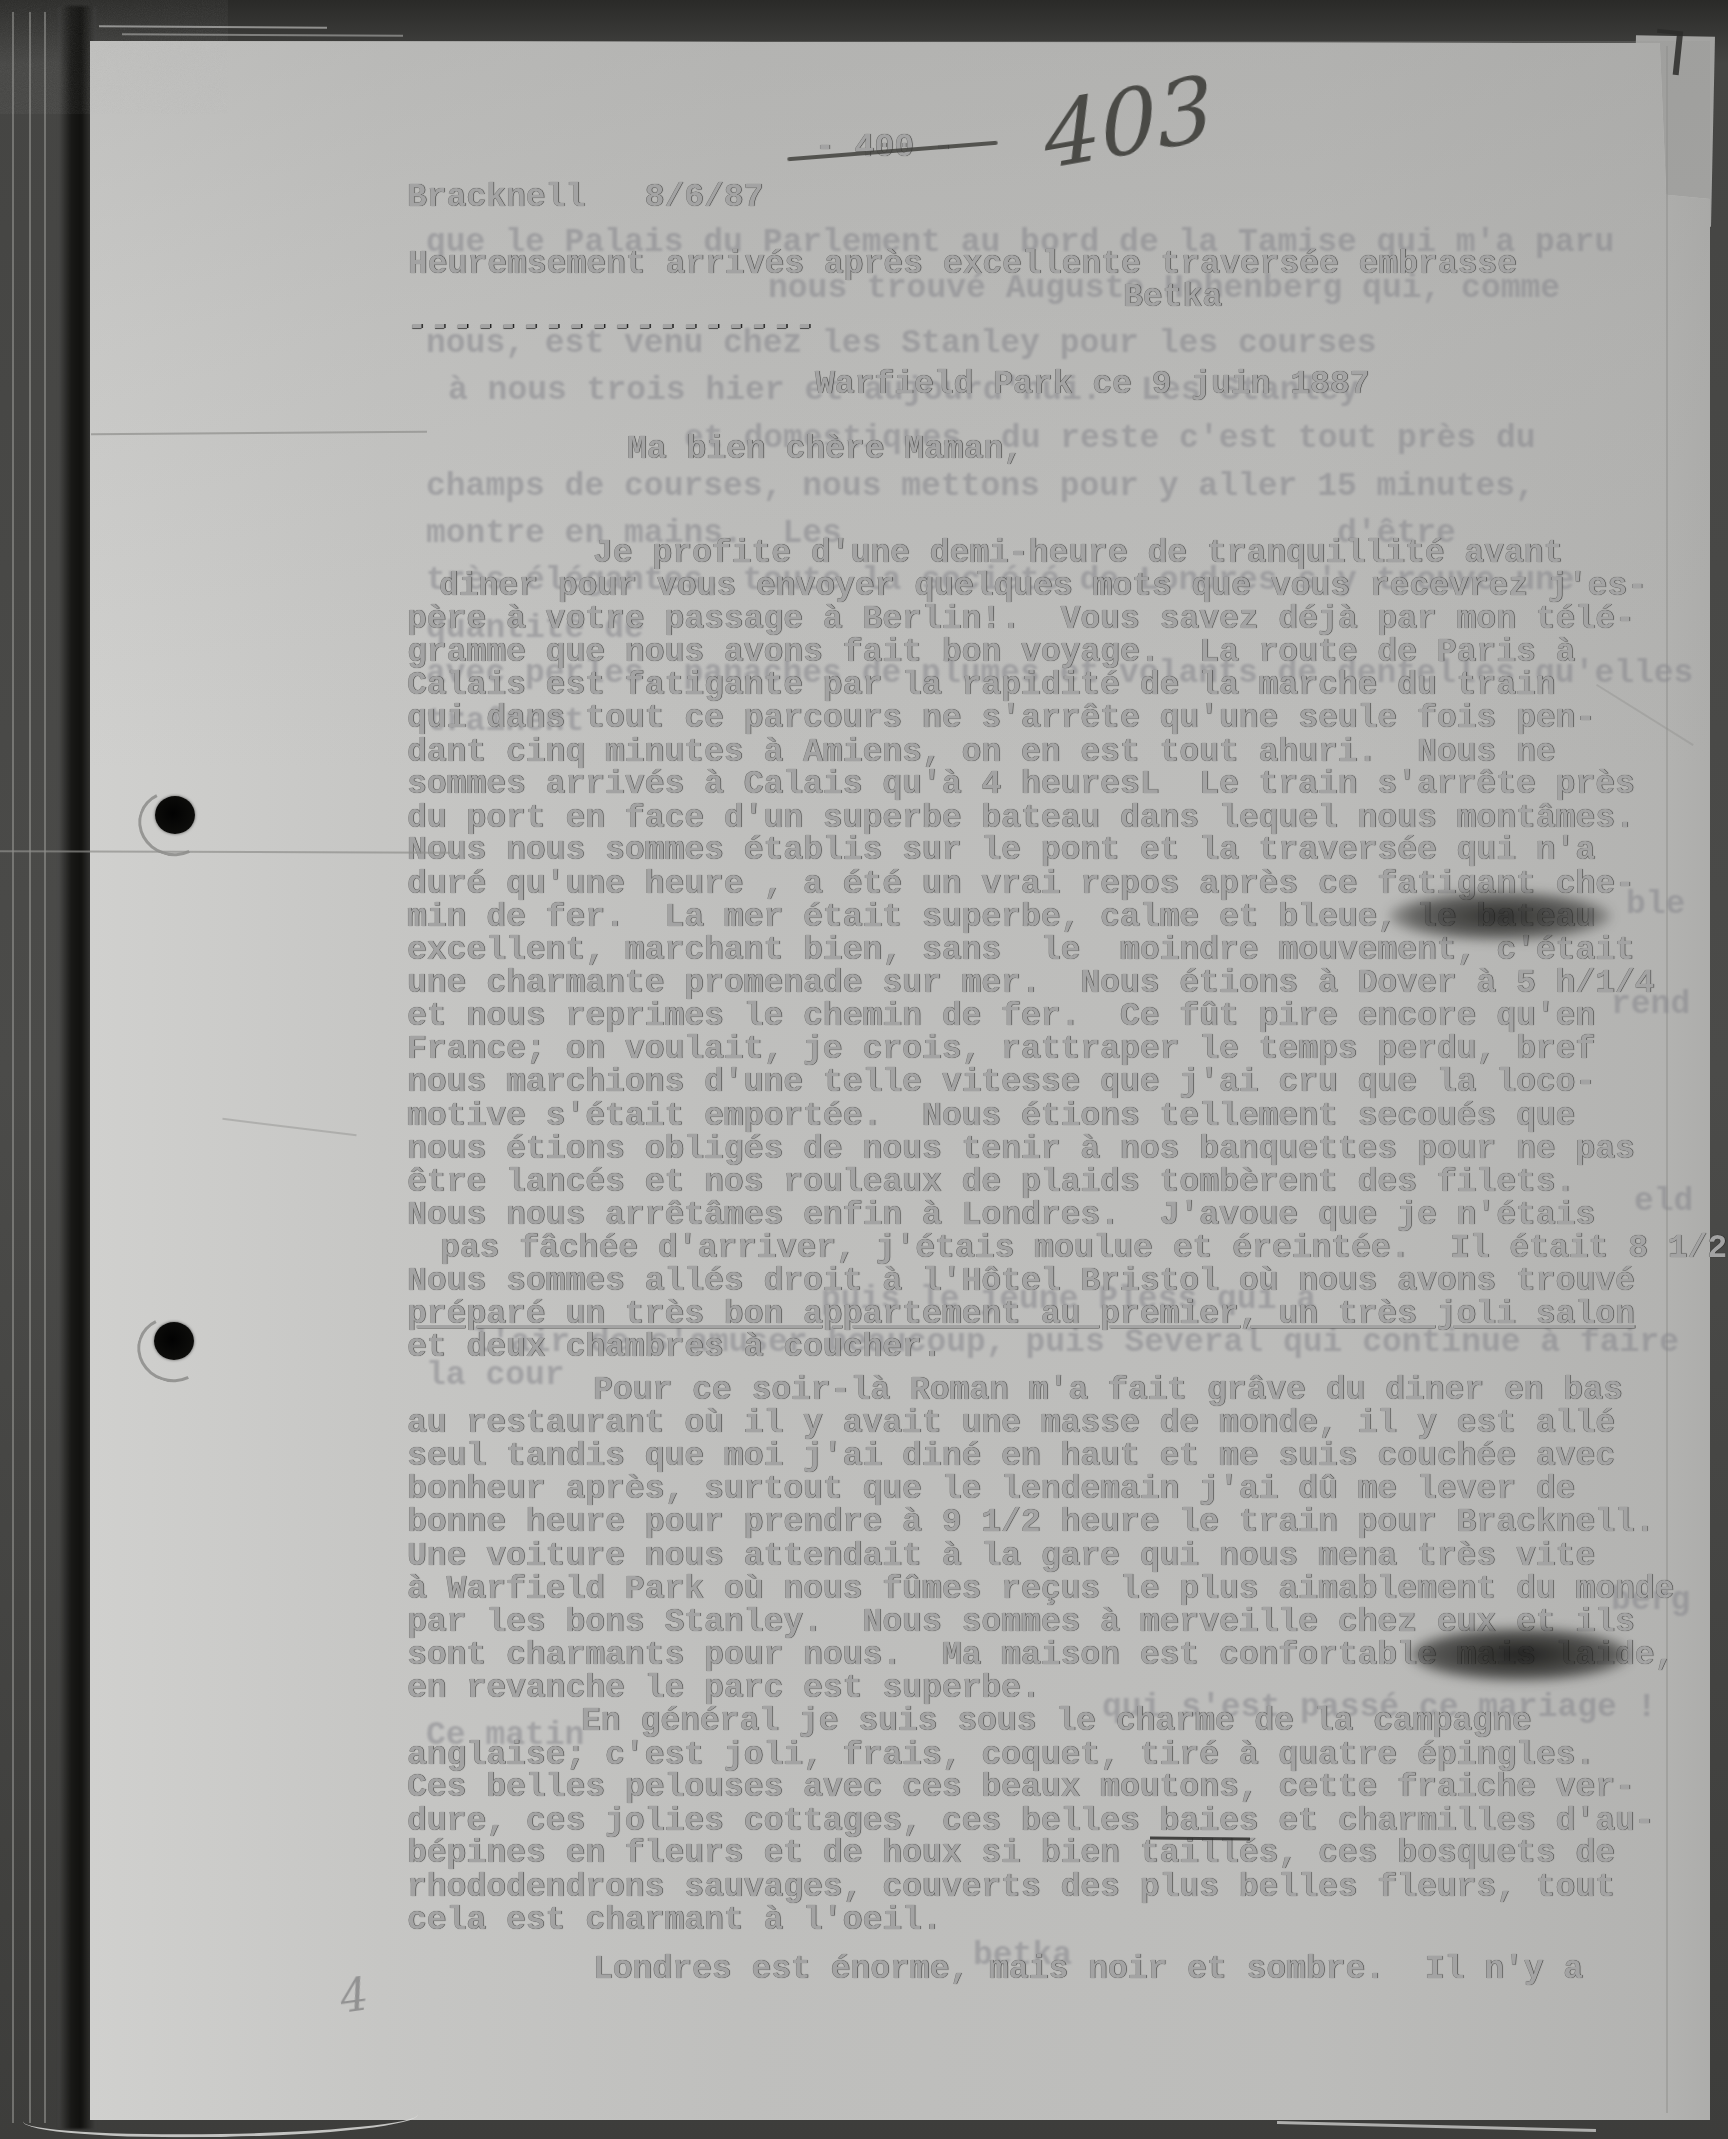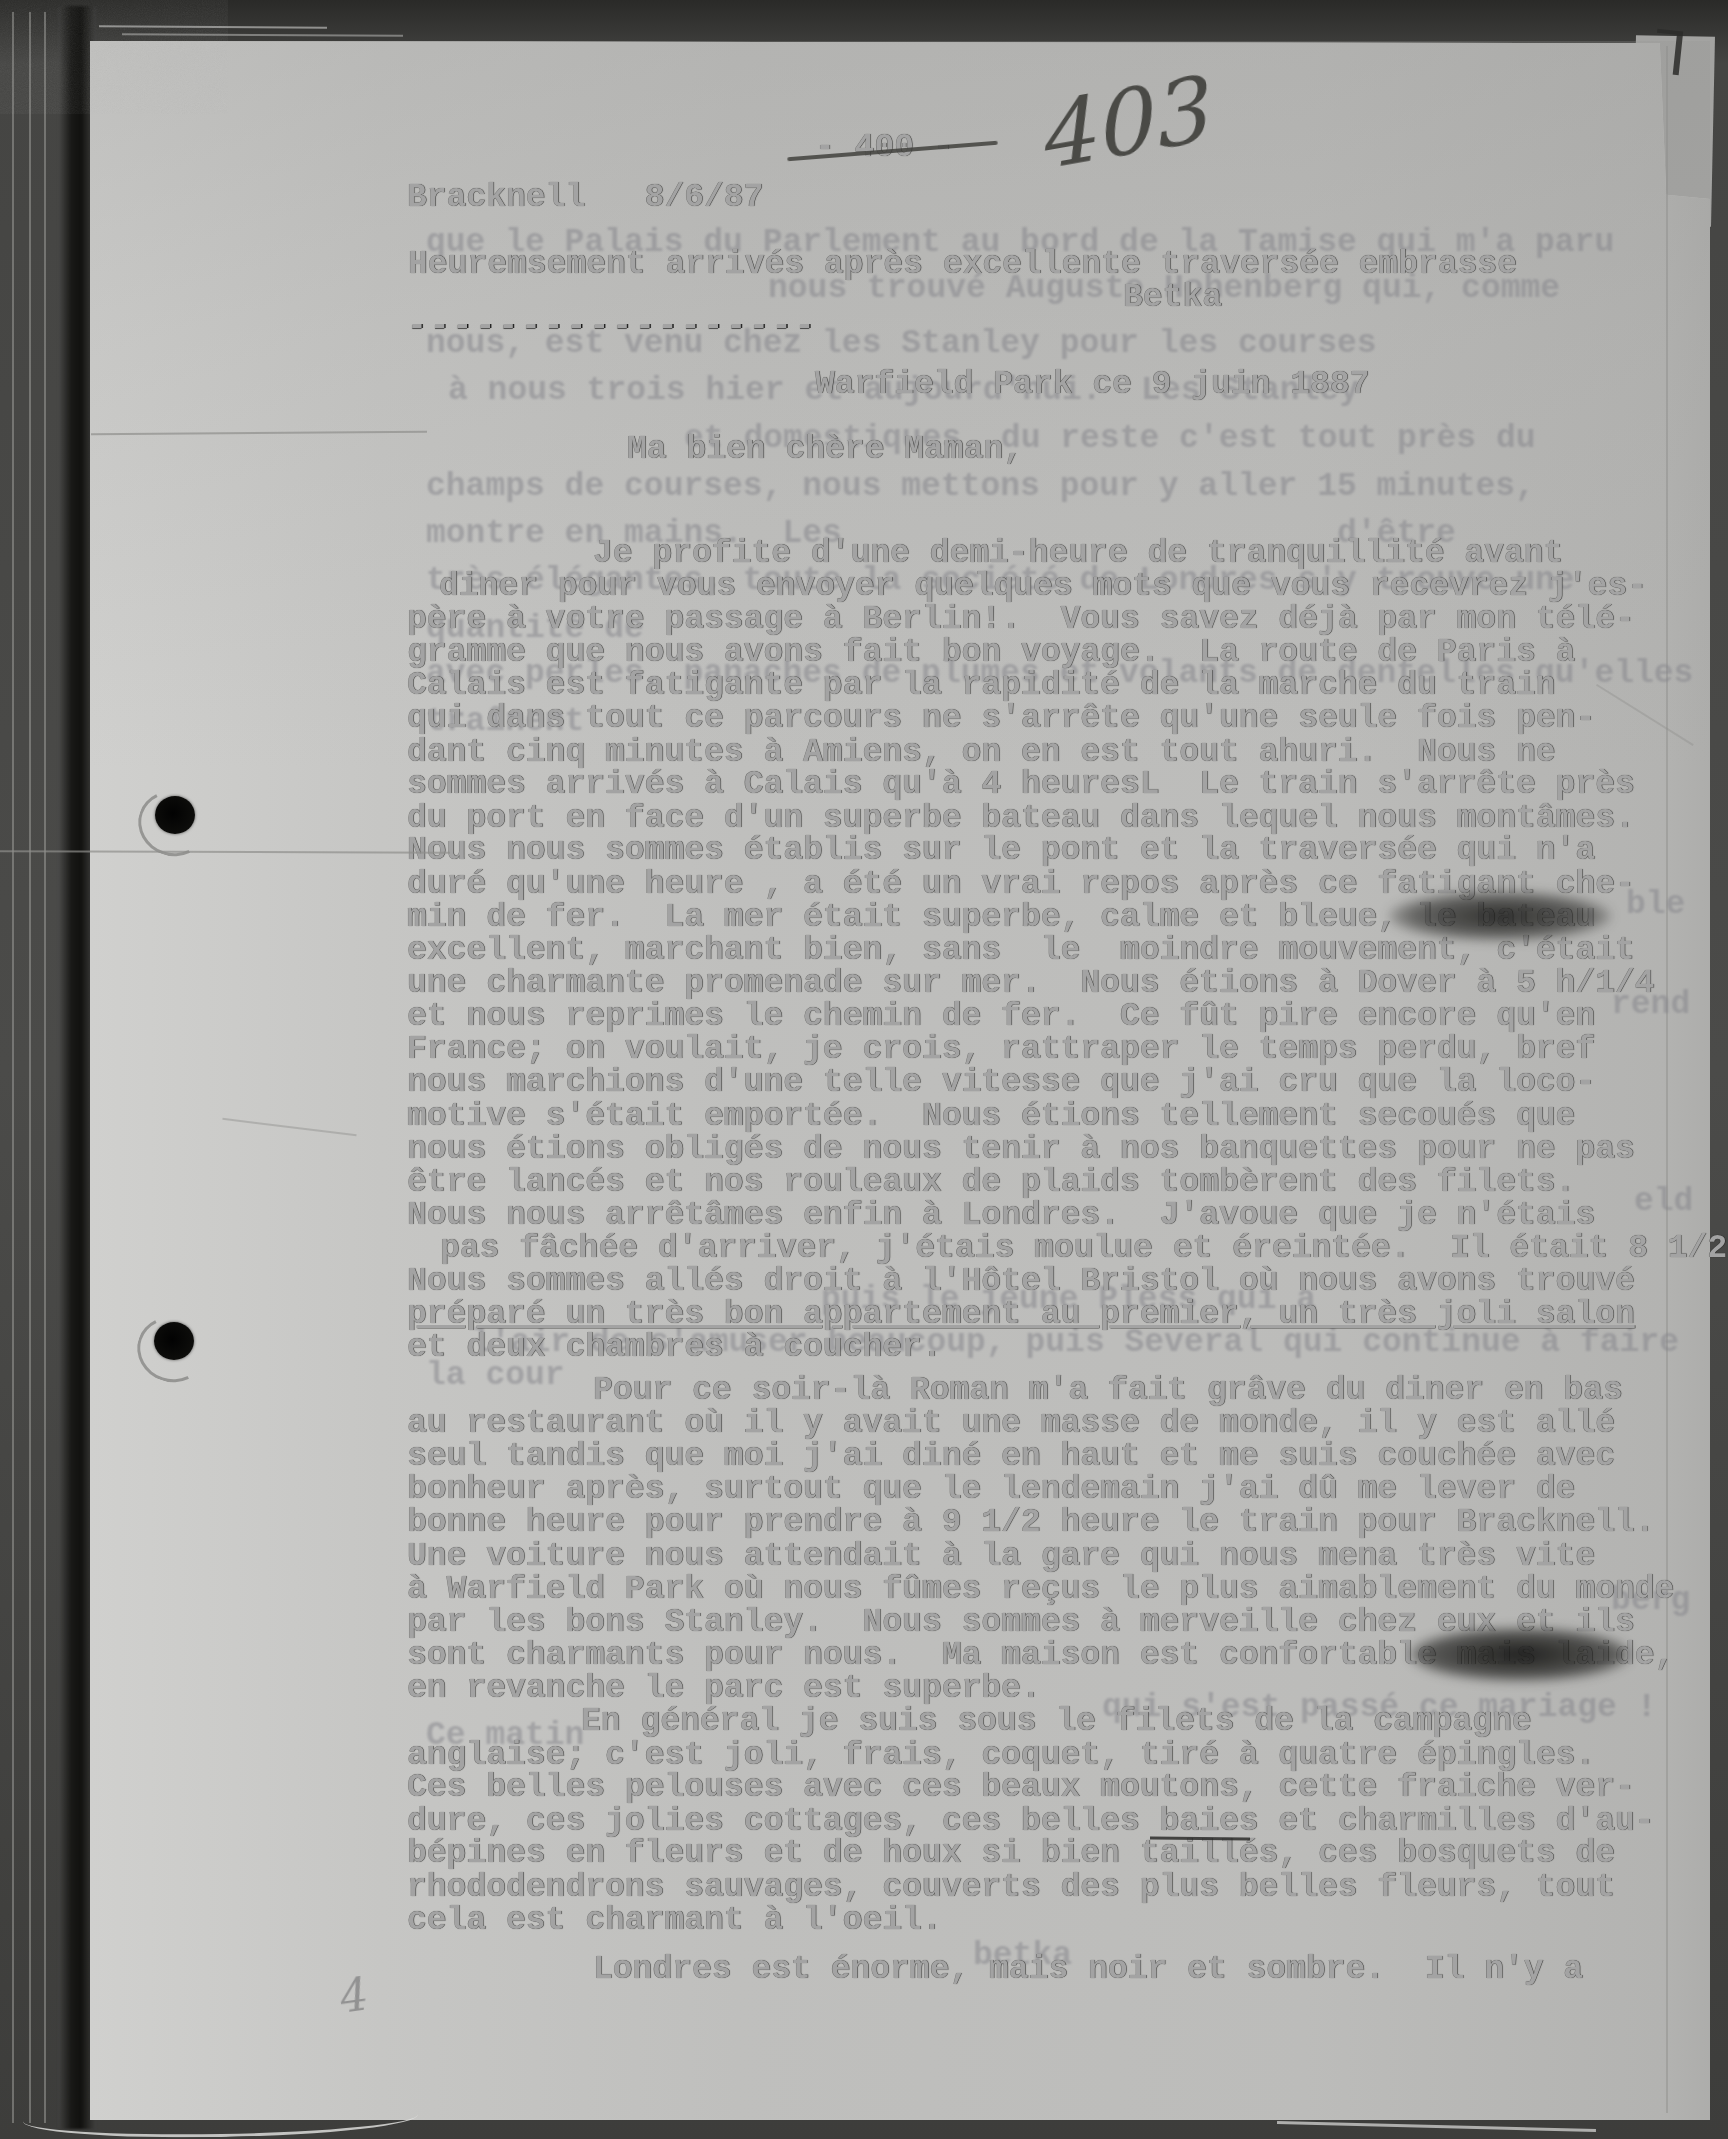--- a/index.html
+++ b/index.html
@@ -168,21 +168,21 @@
     <div class="typed-line" style="left: 593px; top: 1374px;">Pour ce soir-là Roman m'a fait grâve du diner en bas</div>
     <div class="typed-line" style="left: 407px; top: 1407px; text-align: right;">au restaurant où il y avait une masse de monde, il y est allé</div>
     <div class="typed-line" style="left: 407px; top: 1440px;">seul tandis que moi j'ai diné en haut et me suis couchée avec</div>
     <div class="typed-line" style="left: 407px; top: 1473px;">bonheur après, surtout que le lendemain j'ai dû me lever de</div>
     <div class="typed-line" style="left: 407px; top: 1506px;">bonne heure pour prendre à 9 1/2 heure le train pour Bracknell.</div>
     <div class="typed-line" style="left: 407px; top: 1540px;">Une voiture nous attendait à la gare qui nous mena très vite</div>
     <div class="typed-line" style="left: 407px; top: 1573px;">à Warfield Park où nous fûmes reçus le plus aimablement du monde</div>
     <div class="typed-line" style="left: 407px; top: 1606px;">par les bons Stanley.  Nous sommes à merveille chez eux et ils</div>
     <div class="typed-line" style="left: 407px; top: 1639px;">sont charmants pour nous.  Ma maison est confortable mais laide,</div>
     <div class="typed-line" style="left: 407px; top: 1672px;">en revanche le parc est superbe.</div>
-    <div class="typed-line" style="left: 581px; top: 1705px;">En général je suis sous le filets de la campagne</div>
+    <div class="typed-line" style="left: 581px; top: 1705px;">En général je suis sous le charme de la campagne</div>
     <div class="typed-line" style="left: 407px; top: 1739px;">anglaise; c'est joli, frais, coquet, tiré à quatre épingles.</div>
     <div class="typed-line" style="left: 407px; top: 1771px;">Ces belles pelouses avec ces beaux moutons, cette fraiche ver-</div>
     <div class="typed-line" style="left: 407px; top: 1805px;">dure, ces jolies cottages, ces belles baies et charmilles d'au-</div>
     <div class="typed-line" style="left: 407px; top: 1837px;">bépines en fleurs et de houx si bien taillés, ces bosquets de</div>
     <div class="typed-line" style="left: 407px; top: 1871px;">rhododendrons sauvages, couverts des plus belles fleurs, tout</div>
     <div class="typed-line" style="left: 407px; top: 1904px;">cela est charmant à l'oeil.</div>
     <div class="typed-line" style="left: 593px; top: 1953px; text-align: right;">Londres est énorme, mais noir et sombre.  Il n'y a</div>
   </div>
 
 <div class="smudge smudge-bateau"></div>

